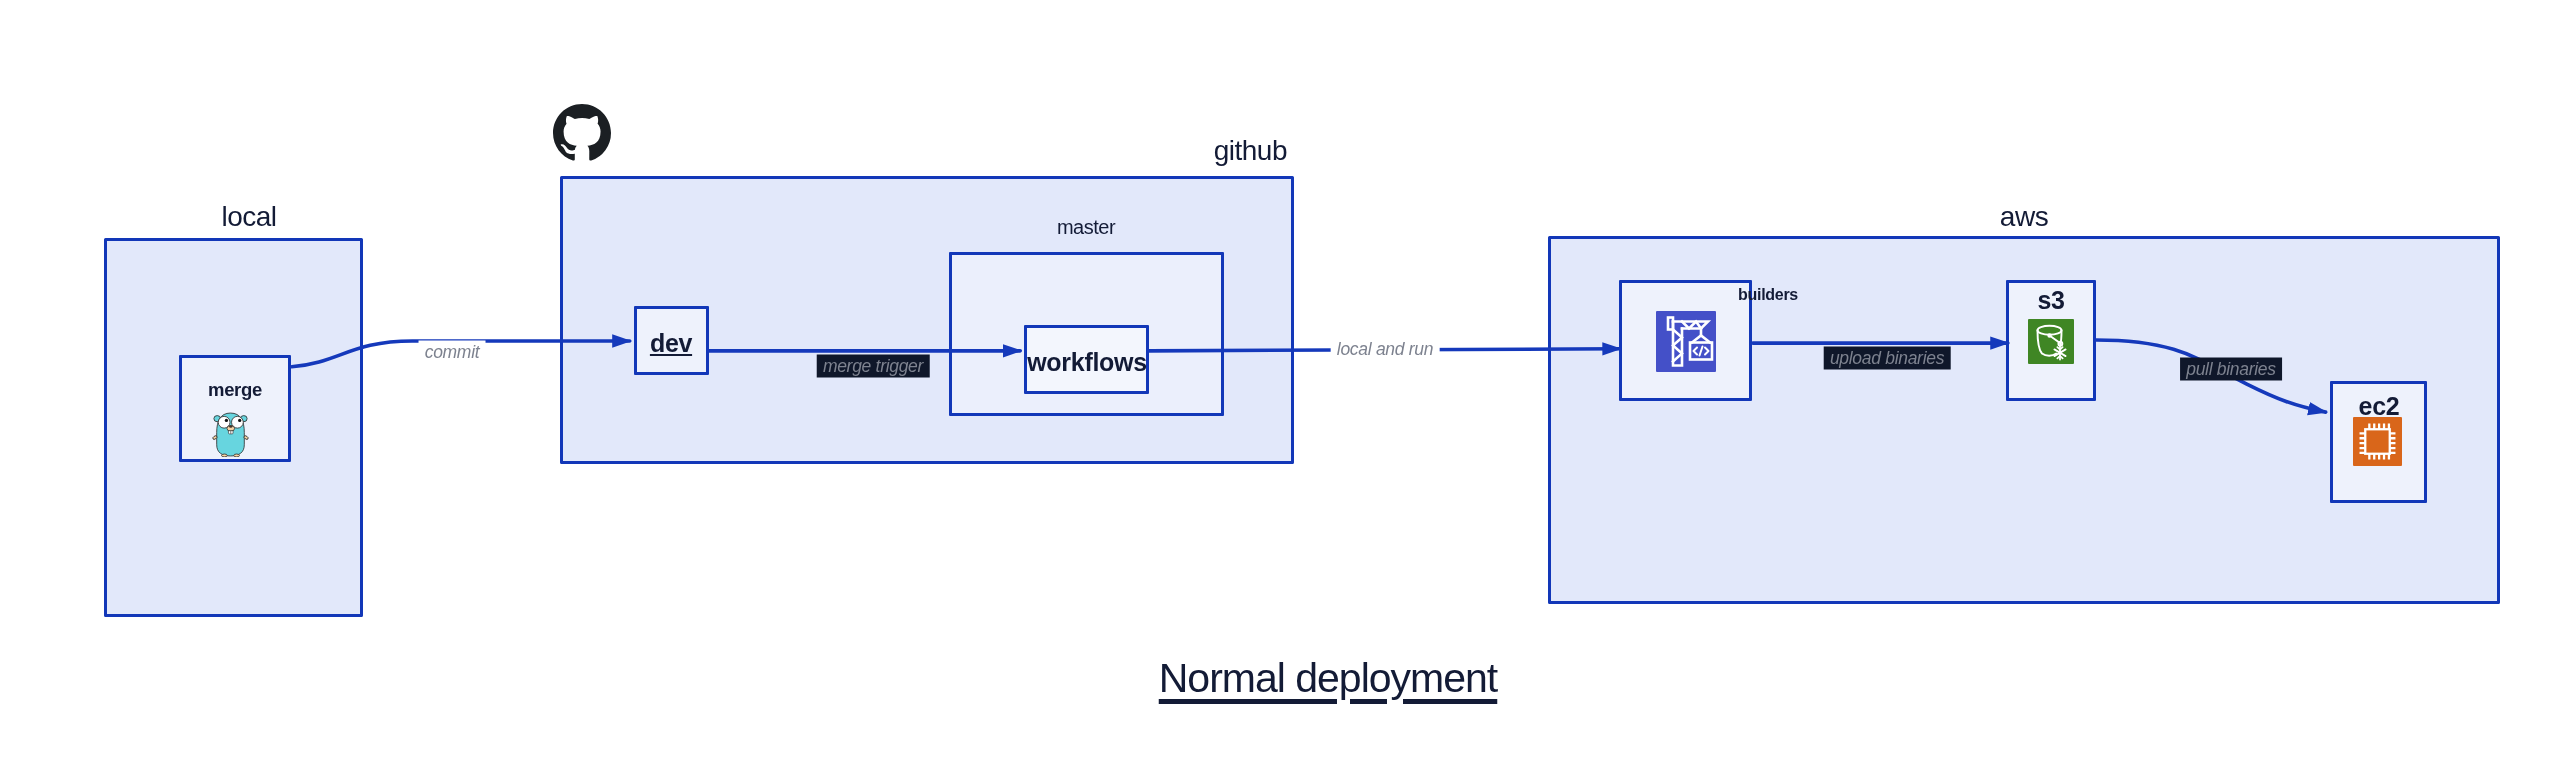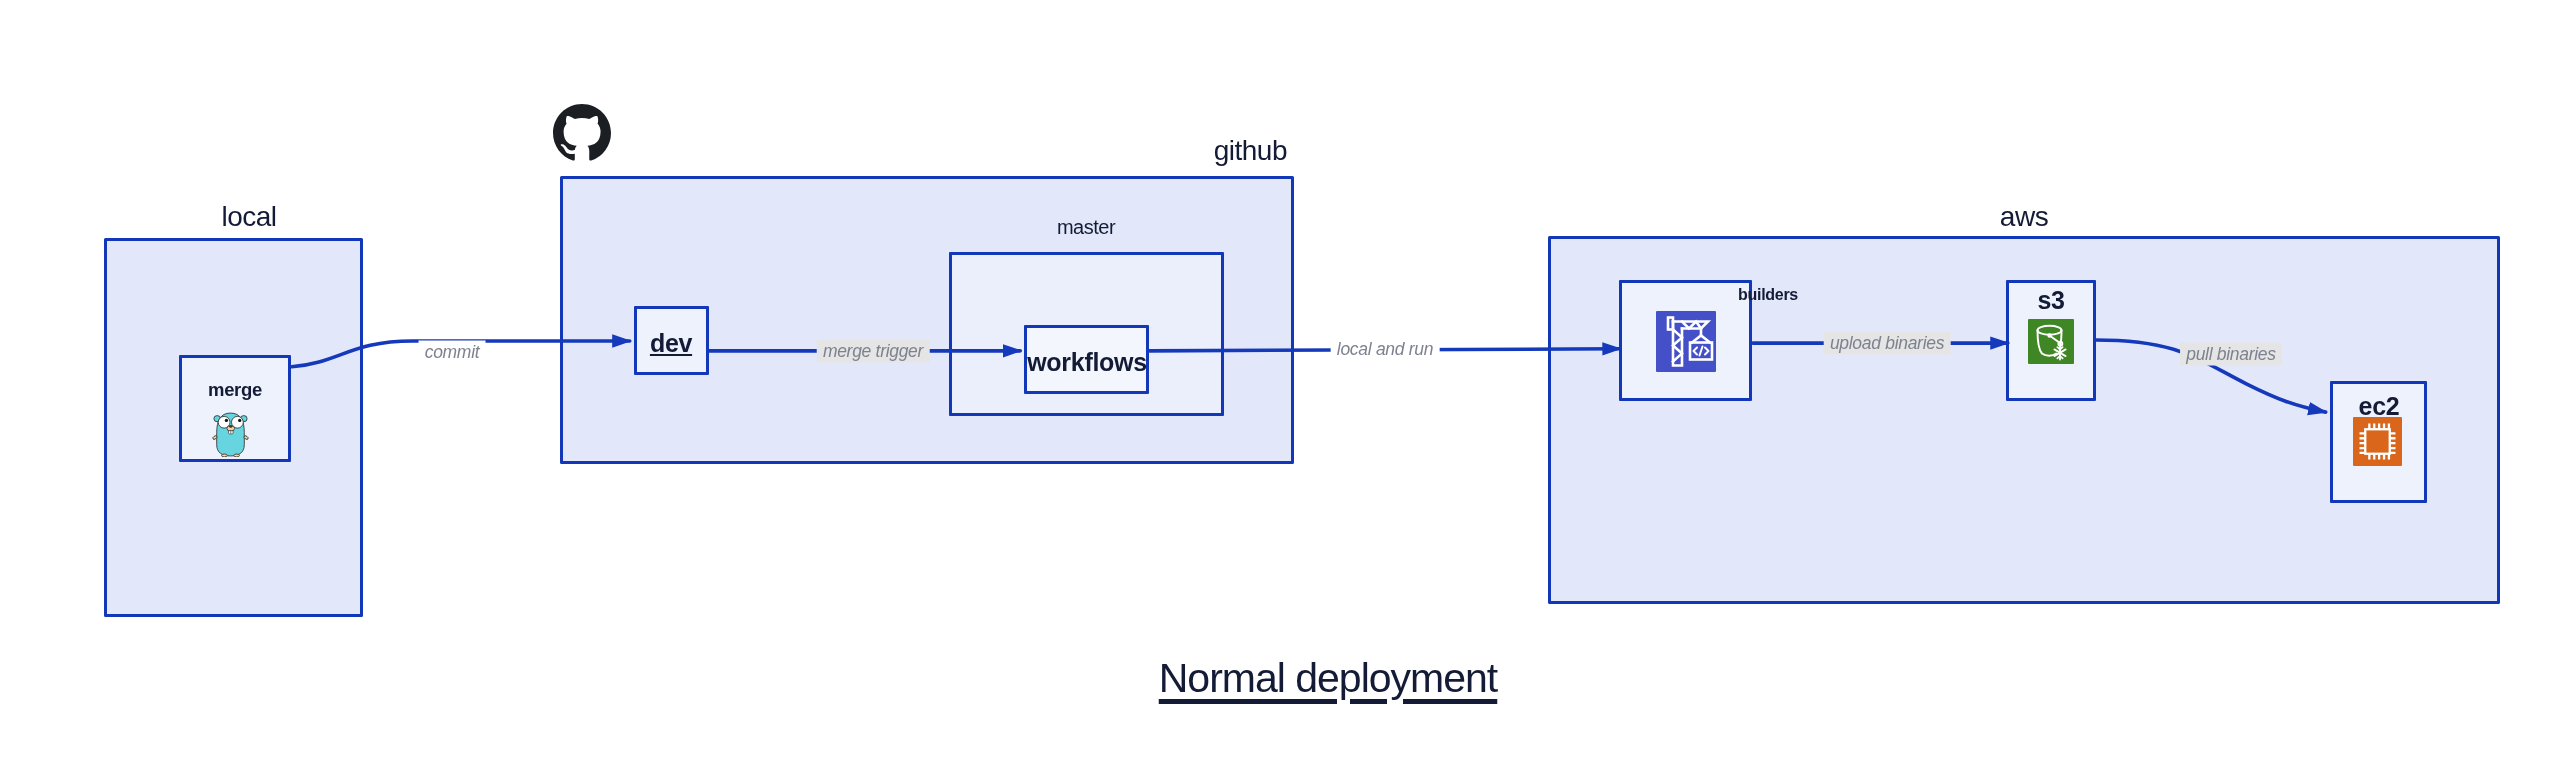--- a/index.html
+++ b/index.html
@@ -62,21 +62,21 @@
     color:#7d828f;
     font-size:17.5px;
     font-style:italic;
     letter-spacing:-0.3px;
     white-space:nowrap;
     transform:translate(-50%,-50%);
     padding:1px 6.2px;
     z-index:7;
   }
   .bg-white{background:#ffffff;}
-  .bg-fill{background:#e5e5e5;}
+  .bg-fill{background:#0f172a;margin-top:15px;}
   #edge-layer{
     position:absolute;left:0;top:0;width:2604px;height:781px;
     z-index:6;pointer-events:none;
   }
   .icon{position:absolute;z-index:5;}
   .aws-icon{border-radius:1px;}
   #diagram-title{
     position:absolute;
     left:1328px;top:655px;
     transform:translateX(-50%);

